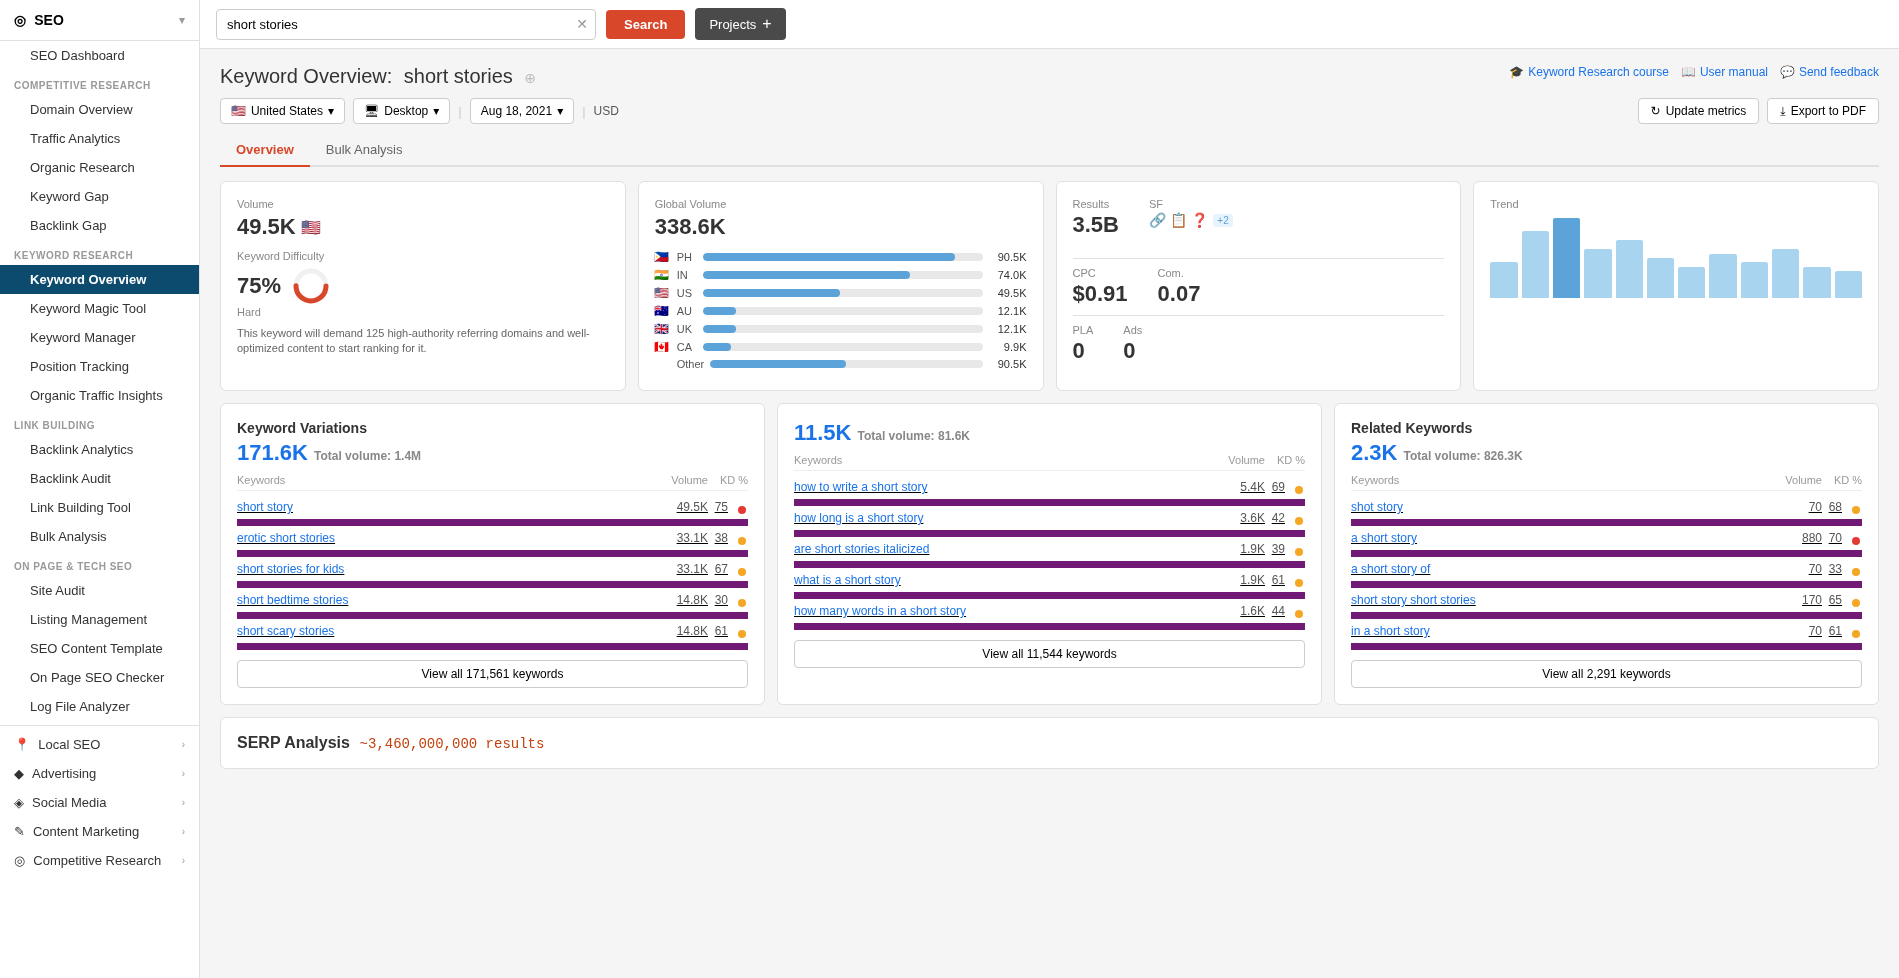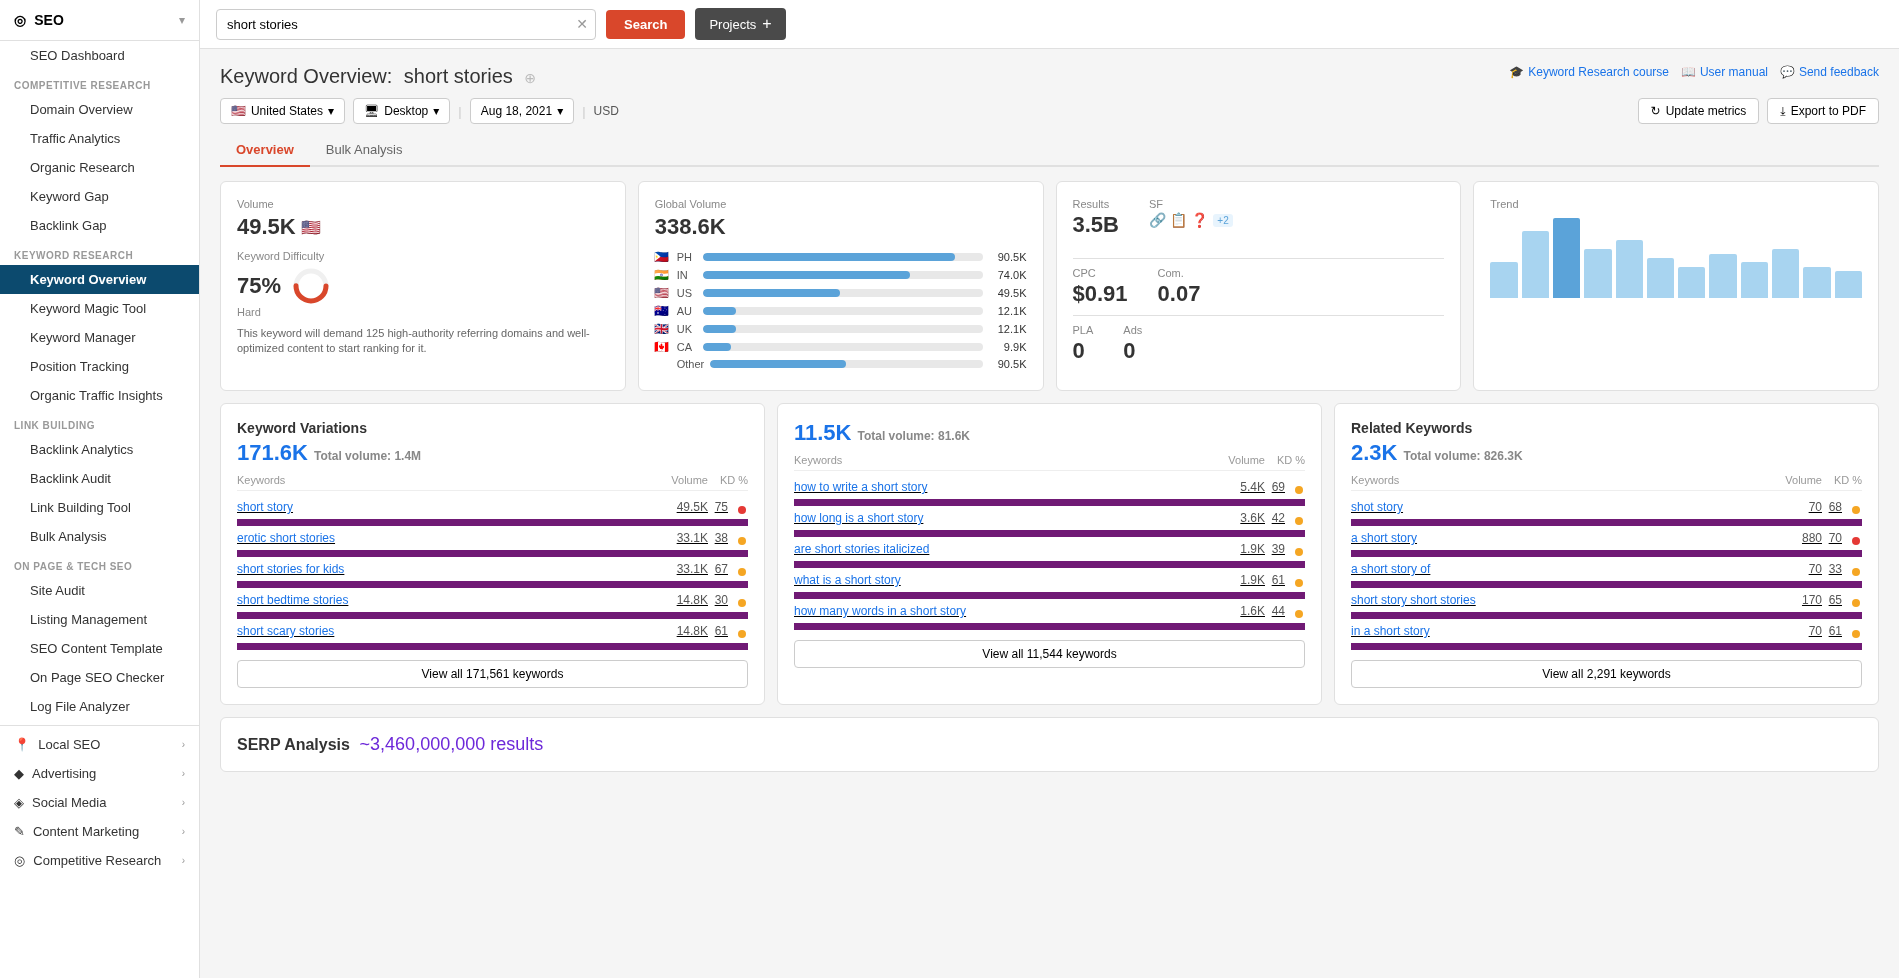--- a/index.html
+++ b/index.html
@@ -102,21 +102,21 @@
     .section-link { color: #1a73e8; text-decoration: none; font-size: 12px; }
     .section-num { font-size: 12px; color: #555; text-align: right; }
     .kd-dot { width: 8px; height: 8px; border-radius: 50%; display: inline-block; margin-right: 2px; }
     .kd-num { font-size: 12px; color: #555; }
     .kd-cell { display: flex; align-items: flex-end; justify-content: flex-end; gap: 10px; }
     .view-all-btn { margin-top: 10px; border: 1px solid #ccc; background: #fff; border-radius: 4px; padding: 6px 12px; font-size: 12px; cursor: pointer; width: 100%; }
 
     
     .serp-card { background: #fff; border: 1px solid #e0e0e0; border-radius: 6px; padding: 16px; margin-bottom: 12px; }
     .serp-title { font-size: 16px; font-weight: 600; color: #333; }
-    .serp-count { font-size: 18px; color: #6d28d9; font-weight: 400; }
+    .serp-count { font-size: 14px; color: #c2410c; font-weight: 400; font-family: Liberation Mono, monospace; }
 
     
     ::-webkit-scrollbar { width: 6px; }
     ::-webkit-scrollbar-track { background: #f1f1f1; }
     ::-webkit-scrollbar-thumb { background: #ccc; border-radius: 3px; }
 
     .header-actions-row { display: flex; align-items: center; justify-content: space-between; margin-bottom: 10px; }
     .filters-left { display: flex; align-items: center; gap: 8px; }
     .filters-right { display: flex; gap: 8px; }
     .total-vol { font-size: 12px; color: #888; font-weight: 700; }

